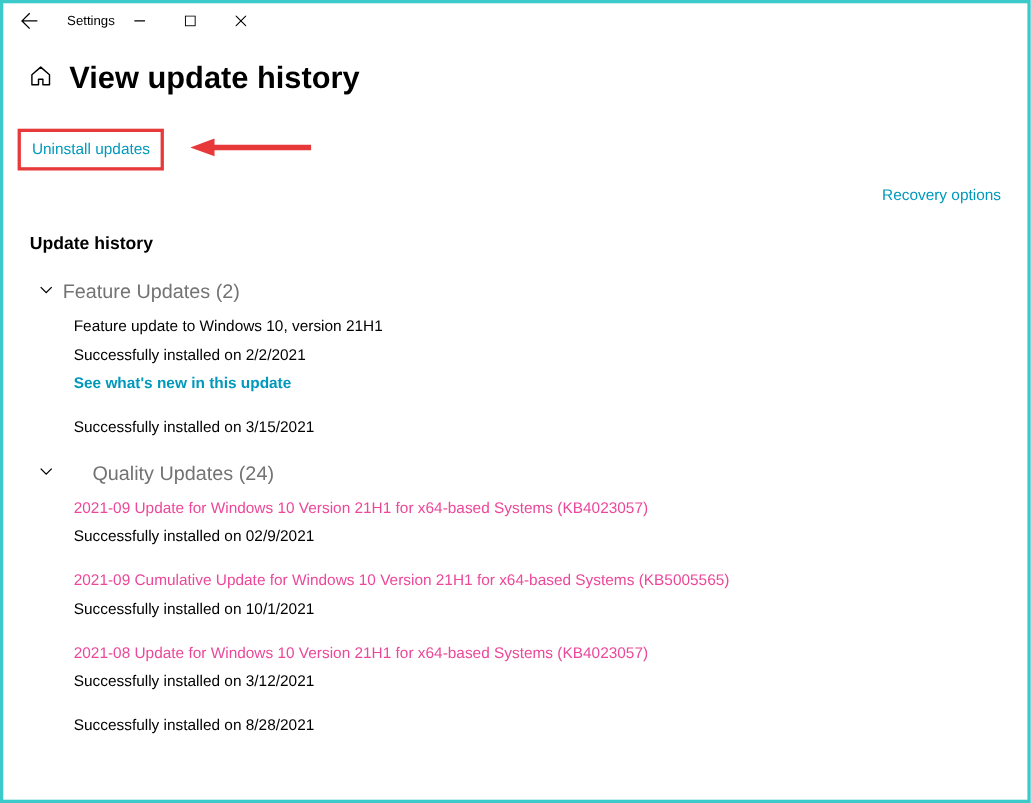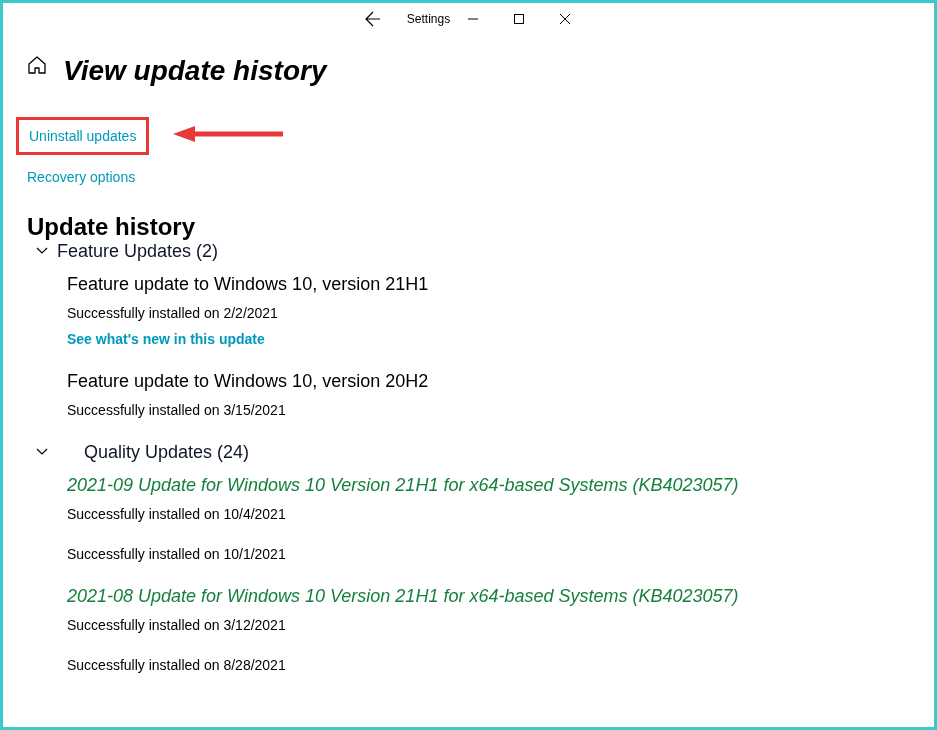--- a/index.html
+++ b/index.html
@@ -13,21 +13,21 @@
       height: 730px;
       background: #fff;
       border: 3px solid #3cc9ca;
       position: relative;
       overflow: hidden;
     }
     .titlebar {
       height: 32px;
       display: flex;
       align-items: center;
-      justify-content: center;
+      justify-content: flex-start;
       padding: 0 0 0 8px;
     }
     .titlebar-left {
       display: flex;
       align-items: center;
       gap: 18px;
     }
     .back-btn {
       width: 32px;
       height: 32px;
@@ -49,24 +49,23 @@
       display: flex;
       align-items: center;
       justify-content: center;
       cursor: pointer;
     }
     .content {
       padding: 20px 24px 0 24px;
     }
     .header-row {
       display: flex;
-      align-items: flex-start;
+      align-items: center;
       gap: 16px;
       margin-bottom: 30px;
-      font-style: italic;
     }
     .home-icon svg {
       width: 20px;
       height: 20px;
     }
     .page-title {
       font-size: 28px;
       font-weight: 600;
       color: #000;
     }
@@ -85,69 +84,69 @@
       border: 3px solid #e73939;
       padding: 7px 10px;
       margin-left: -11px;
     }
     .arrow {
       color: #e73939;
     }
     .recovery-link {
       margin-bottom: 28px;
       display: block;
+      text-align: right;
     }
     .section-title {
-      font-size: 24px;
+      font-size: 16px;
       font-weight: 600;
       color: #000;
-      margin-bottom: 0;
+      margin-bottom: 24px;
     }
     .group-header {
       display: flex;
       align-items: center;
       gap: 8px;
       margin-bottom: 12px;
       margin-left: 8px;
       cursor: pointer;
     }
     .chevron svg {
       width: 14px;
       height: 14px;
     }
     .group-title {
       font-size: 18px;
       font-weight: 400;
-      color: #0f172a;
+      color: #737373;
     }
     .update-item {
       margin-left: 40px;
       margin-bottom: 24px;
     }
     .update-item .name {
-      font-size: 18px;
+      font-size: 14px;
       color: #000;
       margin-bottom: 10px;
     }
     .update-item .status {
       font-size: 14px;
       color: #000;
       margin-bottom: 10px;
     }
     .update-item .link-in {
       font-size: 14px;
       color: #0099bc;
       cursor: pointer;
       display: block;
       font-weight: bold;
     }
     .update-item.quality .name {
-      color: #15803d;
-      cursor: pointer;
-      font-style: italic;
+      color: #ec4899;
+      cursor: pointer;
     }
     .group-header.quality-hdr {
       margin-top: 2px;
       gap: 35px;
     }
   </style>
 </head>
 <body>
 
 <div class="titlebar">
@@ -213,39 +212,39 @@
     <span class="group-title">Feature Updates (2)</span>
   </div>
 
   <div class="update-item">
     <div class="name">Feature update to Windows 10, version 21H1</div>
     <div class="status">Successfully installed on 2/2/2021</div>
     <span class="link-in">See what's new in this update</span>
   </div>
 
   <div class="update-item">
-    <div class="name">Feature update to Windows 10, version 20H2</div>
     <div class="status">Successfully installed on 3/15/2021</div>
   </div>
 
   <div class="group-header quality-hdr">
     <span class="chevron">
       <svg viewBox="0 0 14 14">
           <path d="M2 5 L7 10 L12 5" stroke="#000" stroke-width="1.2" fill="none"></path>
         </svg>
     </span>
     <span class="group-title">Quality Updates (24)</span>
   </div>
 
   <div class="update-item quality">
     <div class="name">2021-09 Update for Windows 10 Version 21H1 for x64-based Systems (KB4023057)</div>
-    <div class="status">Successfully installed on 10/4/2021</div>
-  </div>
-
-  <div class="update-item quality">
+    <div class="status">Successfully installed on 02/9/2021</div>
+  </div>
+
+  <div class="update-item quality">
+    <div class="name">2021-09 Cumulative Update for Windows 10 Version 21H1 for x64-based Systems (KB5005565)</div>
     <div class="status">Successfully installed on 10/1/2021</div>
   </div>
 
   <div class="update-item quality">
     <div class="name">2021-08 Update for Windows 10 Version 21H1 for x64-based Systems (KB4023057)</div>
     <div class="status">Successfully installed on 3/12/2021</div>
   </div>
 
   <div class="update-item quality">
     <div class="status">Successfully installed on 8/28/2021</div>

